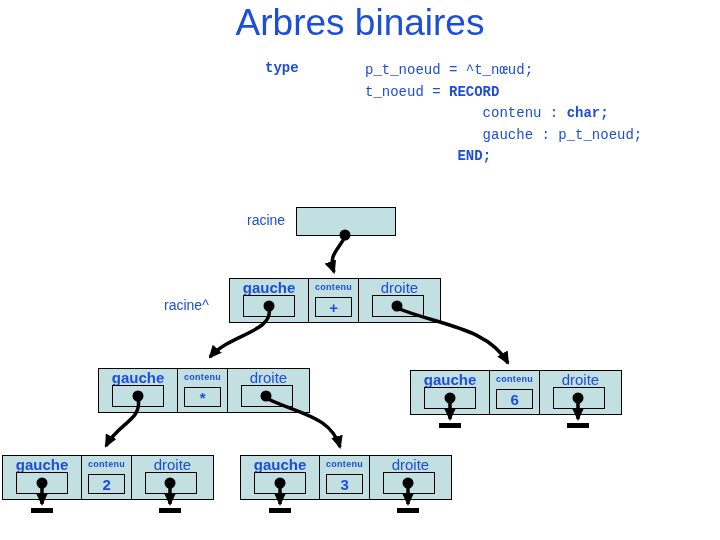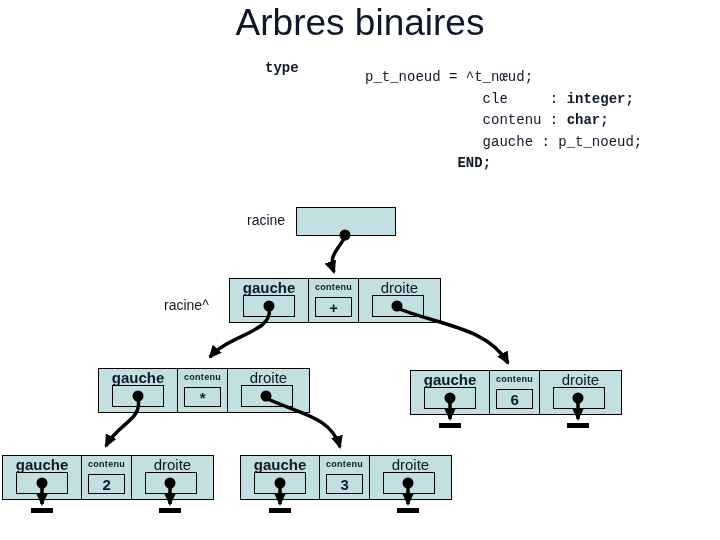--- a/index.html
+++ b/index.html
@@ -1,24 +1,24 @@
 <!DOCTYPE html>
 <html><head>
 <meta charset="utf-8">
 <style>
   html,body{margin:0;padding:0;background:#fff;}
   .slide{position:relative;width:720px;height:540px;background:#ffffff;overflow:hidden;
-         font-family:"Liberation Sans",sans-serif;color:#0f172a;}
+         font-family:"Liberation Sans",sans-serif;color:#1d4ed8;}
   .title{position:absolute;top:2px;left:0;width:720px;text-align:center;
          font-size:37px;font-weight:400;letter-spacing:0px;}
   
   .code-kw{position:absolute;left:265px;top:60px;font-family:"Liberation Mono",monospace;
            font-size:14px;font-weight:bold;white-space:pre;}
   .code{position:absolute;left:365px;top:60px;font-family:"Liberation Mono",monospace;
-        font-size:14px;line-height:21.5px;margin-top:7px;}
+        font-size:14px;line-height:21.5px;}
   .code-line{white-space:pre;height:21.5px;}
   .code-line b{font-weight:bold;}
   
   .dlabel{position:absolute;font-size:14px;}
   
   .rbox{position:absolute;left:296px;top:207px;width:100px;height:29px;
         background:#c2dfe1;border:1px solid #000;box-sizing:border-box;}
   
   .pnode{position:absolute;width:212px;height:45px;background:#c2dfe1;
          border:1px solid #000;box-sizing:border-box;display:flex;z-index:1;}
@@ -41,21 +41,21 @@
 </head>
 <body>
 
 <div class="slide">
 
   <div class="title">Arbres binaires</div>
 
   <div class="code-kw">type</div>
   <div class="code">
     <div class="code-line"><span>p_t_noeud = ^t_nœud;</span><b></b></div>
-    <div class="code-line"><span>              cle     : </span><b>integer;</b></div>
+    <div class="code-line"><span>t_noeud = </span><b>RECORD</b></div>
     <div class="code-line"><span>              contenu : </span><b>char;</b></div>
     <div class="code-line"><span>              gauche : p_t_noeud;</span><b></b></div>
     <div class="code-line"><span>           </span><b>END;</b></div>
   </div>
 
   <div class="dlabel" style="left:247px;top:212px;">racine</div>
   <div class="dlabel" style="left:164px;top:297px;">racine^</div>
 
   <div class="rbox"></div>
 

